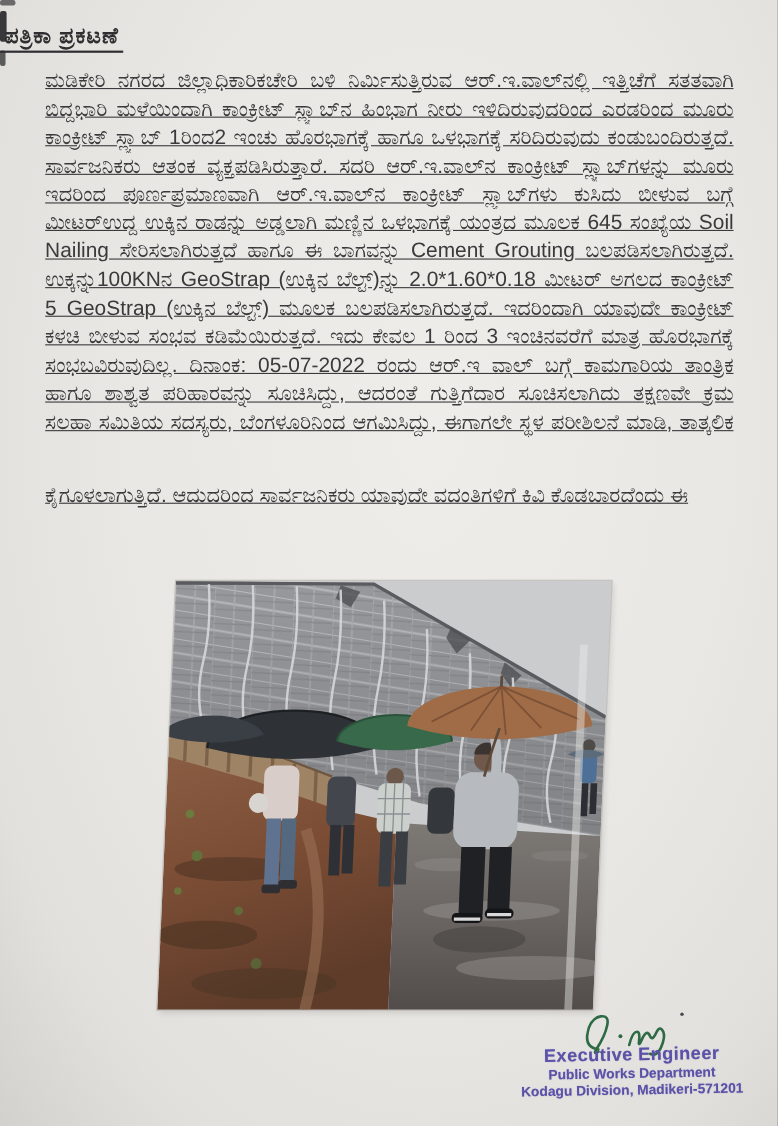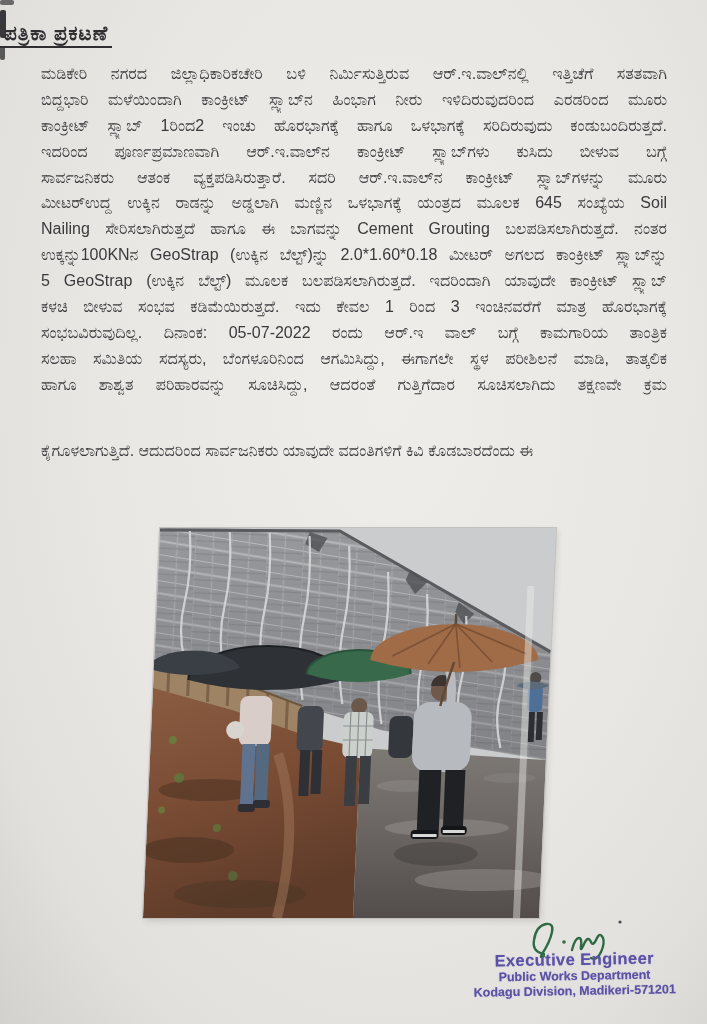--- a/index.html
+++ b/index.html
@@ -17,21 +17,21 @@
   .smudge.s3{left:0;top:0;width:14px;height:5px;opacity:.7;}
 
   .doc-title{
     position:absolute;top:22px;left:0;width:100%;text-align:left;
     font-size:20px;font-weight:bold;letter-spacing:1px;color:#2f2f31;
   }
   .doc-title .u{border-bottom:2px solid #2f2f31;padding:0 4px 2px;}
 
   .bodytext{
     position:absolute;left:41px;top:61px;width:626px;
-    font-size:16px;color:#3a3a3c;
+    font-size:19px;color:#3a3a3c;text-decoration:underline;
   }
   .jline{
     height:25.9px;line-height:25.9px;overflow:hidden;
     text-align:justify;text-align-last:justify;
   }
   .jline.last{text-align-last:left;margin-top:40px;}
 
   .photo-wrap{
     position:absolute;left:160px;top:528px;width:396px;height:390px;
     transform:skewX(-2.5deg);transform-origin:top left;
@@ -60,30 +60,30 @@
   <div class="smudge s3"></div>
 
   <div class="doc-title">
     <span class="u">ಪತ್ರಿಕಾ ಪ್ರಕಟಣೆ</span>
   </div>
 
   <div class="bodytext">
     <div class="jline">ಮಡಿಕೇರಿ ನಗರದ ಜಿಲ್ಲಾಧಿಕಾರಿಕಚೇರಿ ಬಳಿ ನಿರ್ಮಿಸುತ್ತಿರುವ ಆರ್.ಇ.ವಾಲ್‌ನಲ್ಲಿ ಇತ್ತಿಚೆಗೆ ಸತತವಾಗಿ</div>
     <div class="jline">ಬಿದ್ದಭಾರಿ ಮಳೆಯಿಂದಾಗಿ ಕಾಂಕ್ರೀಟ್ ಸ್ಲ್ಯಾಬ್‌ನ ಹಿಂಭಾಗ ನೀರು ಇಳಿದಿರುವುದರಿಂದ ಎರಡರಿಂದ ಮೂರು</div>
     <div class="jline">ಕಾಂಕ್ರೀಟ್ ಸ್ಲ್ಯಾಬ್ 1ರಿಂದ2 ಇಂಚು ಹೊರಭಾಗಕ್ಕೆ ಹಾಗೂ ಒಳಭಾಗಕ್ಕೆ ಸರಿದಿರುವುದು ಕಂಡುಬಂದಿರುತ್ತದೆ.</div>
+    <div class="jline">ಸಾರ್ವಜನಿಕರು ಆತಂಕ ವ್ಯಕ್ತಪಡಿಸಿರುತ್ತಾರೆ. ಸದರಿ ಆರ್.ಇ.ವಾಲ್‌ನ ಕಾಂಕ್ರೀಟ್ ಸ್ಲ್ಯಾಬ್‌ಗಳನ್ನು ಮೂರು</div>
     <div class="jline">ಇದರಿಂದ ಪೂರ್ಣಪ್ರಮಾಣವಾಗಿ ಆರ್.ಇ.ವಾಲ್‌ನ ಕಾಂಕ್ರೀಟ್ ಸ್ಲ್ಯಾಬ್‌ಗಳು ಕುಸಿದು ಬೀಳುವ ಬಗ್ಗೆ</div>
-    <div class="jline">ಸಾರ್ವಜನಿಕರು ಆತಂಕ ವ್ಯಕ್ತಪಡಿಸಿರುತ್ತಾರೆ. ಸದರಿ ಆರ್.ಇ.ವಾಲ್‌ನ ಕಾಂಕ್ರೀಟ್ ಸ್ಲ್ಯಾಬ್‌ಗಳನ್ನು ಮೂರು</div>
     <div class="jline">ಮೀಟರ್‌ಉದ್ದ ಉಕ್ಕಿನ ರಾಡನ್ನು ಅಡ್ಡಲಾಗಿ ಮಣ್ಣಿನ ಒಳಭಾಗಕ್ಕೆ ಯಂತ್ರದ ಮೂಲಕ 645 ಸಂಖ್ಯೆಯ Soil</div>
     <div class="jline">Nailing ಸೇರಿಸಲಾಗಿರುತ್ತದೆ ಹಾಗೂ ಈ ಬಾಗವನ್ನು Cement Grouting ಬಲಪಡಿಸಲಾಗಿರುತ್ತದೆ. ನಂತರ</div>
     <div class="jline">ಉಕ್ಕನ್ನು100KNನ GeoStrap (ಉಕ್ಕಿನ ಬೆಲ್ಟ್)ನ್ನು 2.0*1.60*0.18 ಮೀಟರ್ ಅಗಲದ ಕಾಂಕ್ರೀಟ್ ಸ್ಲ್ಯಾಬ್‌ನ್ನು</div>
     <div class="jline">5 GeoStrap (ಉಕ್ಕಿನ ಬೆಲ್ಟ್) ಮೂಲಕ ಬಲಪಡಿಸಲಾಗಿರುತ್ತದೆ. ಇದರಿಂದಾಗಿ ಯಾವುದೇ ಕಾಂಕ್ರೀಟ್ ಸ್ಲ್ಯಾಬ್</div>
     <div class="jline">ಕಳಚಿ ಬೀಳುವ ಸಂಭವ ಕಡಿಮೆಯಿರುತ್ತದೆ. ಇದು ಕೇವಲ 1 ರಿಂದ 3 ಇಂಚಿನವರೆಗೆ ಮಾತ್ರ ಹೊರಭಾಗಕ್ಕೆ</div>
     <div class="jline">ಸಂಭಬವಿರುವುದಿಲ್ಲ. ದಿನಾಂಕ: 05-07-2022 ರಂದು ಆರ್.ಇ ವಾಲ್ ಬಗ್ಗೆ ಕಾಮಗಾರಿಯ ತಾಂತ್ರಿಕ</div>
+    <div class="jline">ಹಾಗೂ ಶಾಶ್ವತ ಪರಿಹಾರವನ್ನು ಸೂಚಿಸಿದ್ದು, ಆದರಂತೆ ಗುತ್ತಿಗೆದಾರ ಸೂಚಿಸಲಾಗಿದು ತಕ್ಷಣವೇ ಕ್ರಮ</div>
     <div class="jline">ಸಲಹಾ ಸಮಿತಿಯ ಸದಸ್ಯರು, ಬೆಂಗಳೂರಿನಿಂದ ಆಗಮಿಸಿದ್ದು, ಈಗಾಗಲೇ ಸ್ಥಳ ಪರೀಶಿಲನೆ ಮಾಡಿ, ತಾತ್ಕಲಿಕ</div>
-    <div class="jline">ಹಾಗೂ ಶಾಶ್ವತ ಪರಿಹಾರವನ್ನು ಸೂಚಿಸಿದ್ದು, ಆದರಂತೆ ಗುತ್ತಿಗೆದಾರ ಸೂಚಿಸಲಾಗಿದು ತಕ್ಷಣವೇ ಕ್ರಮ</div>
     <div class="jline last">ಕೈಗೂಳಲಾಗುತ್ತಿದೆ. ಆದುದರಿಂದ ಸಾರ್ವಜನಿಕರು ಯಾವುದೇ ವದಂತಿಗಳಿಗೆ ಕಿವಿ ಕೊಡಬಾರದೆಂದು ಈ</div>
   </div>
 
   <div class="photo-wrap">
     <svg width="396" height="390" viewBox="0 0 396 390" xmlns="http://www.w3.org/2000/svg">
       <defs>
         <pattern id="mesh" width="36" height="26" patternUnits="userSpaceOnUse" patternTransform="skewY(9)">
           <rect width="36" height="26" fill="#98999c"></rect>
           <path d="M0 0H36 M0 13H36" stroke="#bcbdbf" stroke-width="2"></path>
           <path d="M0 0V26 M18 0V26" stroke="#acadb0" stroke-width="1.4"></path>

